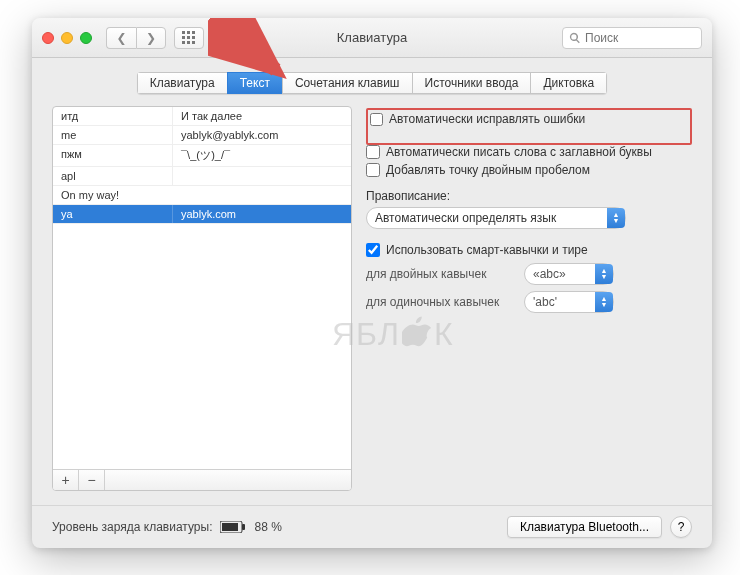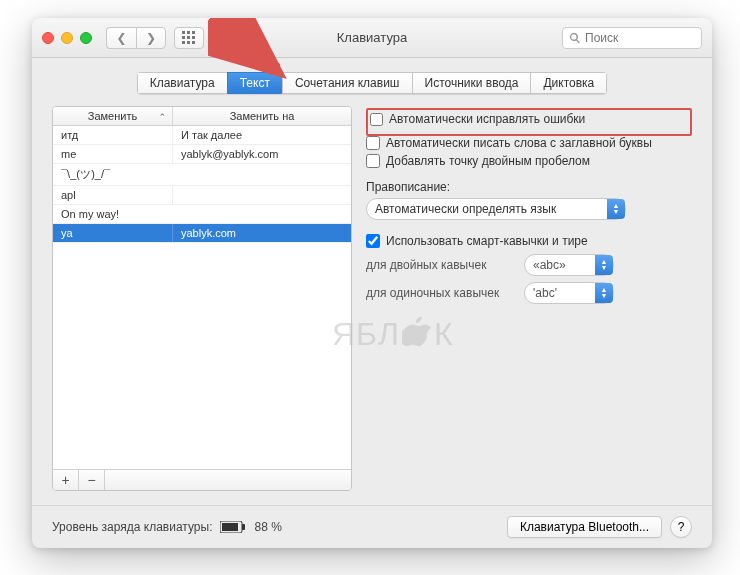--- a/index.html
+++ b/index.html
@@ -48,21 +48,21 @@
 .row.selected { background: #2f7ed8; color: #fff; }
 .td1 { width: 120px; padding: 3px 8px; border-right: 1px solid #eee; }
 .row.selected .td1 { border-right-color: rgba(255,255,255,.2); }
 .td2 { flex: 1; padding: 3px 8px; }
 .tfoot { display: flex; border-top: 1px solid #d0d0d0; background: linear-gradient(#fdfdfd,#f0f0f0); }
 .tfoot button { width: 26px; height: 20px; border: none; border-right: 1px solid #d0d0d0; background: transparent; font-size: 14px; color: #555; cursor: pointer; }
 
 .right { flex: 1; font-size: 12px; color: #333; padding-top: 2px; }
 .chk { display: flex; align-items: center; gap: 6px; margin-bottom: 4px; }
 .chk input { width: 14px; height: 14px; }
-.highlight { border: 2px solid #d9534f; border-radius: 2px; padding: 2px 4px 8px 2px; display: flex; align-items: center; gap: 6px; }
+.highlight { border: 2px solid #d9534f; border-radius: 2px; padding: 2px 4px 17px 2px; display: flex; align-items: center; gap: 6px; }
 .seclabel { margin: 12px 0 4px; }
 .sel { width: 260px; height: 22px; background: #fff; border: 1px solid #c8c8c8; border-radius: 11px; display: flex; align-items: center; justify-content: space-between; padding: 0 0 0 8px; font-size: 12px; cursor: pointer; }
 .sel .endcap { width: 18px; align-self: stretch; background: linear-gradient(#5aa3f0,#2f7ed8); border-radius: 0 4px 4px 0; display: flex; flex-direction: column; align-items: center; justify-content: center; color: #fff; font-size: 7px; line-height: 6px; }
 .quoterow { display: flex; align-items: center; gap: 8px; margin-top: 6px; font-size: 12px; color: #555; }
 .quoterow .sel { width: 90px; }
 
 
 .watermark { position: absolute; left: 300px; top: 210px; font-size: 32px; color: #bdbdbd; opacity: .5; letter-spacing: 1px; pointer-events: none; font-weight: 300; display: flex; align-items: flex-start; }
 .watermark svg { width: 30px; height: 36px; margin: 0 2px; }
 
@@ -135,34 +135,31 @@
     <div class="watermark">
       <span>ЯБЛ</span>
       <svg viewBox="0 0 24 28">
           <path fill="#bdbdbd" d="M16 0c.2 2-.6 3.6-1.6 4.7-1 1.1-2.6 2-4.2 1.8-.2-1.9.7-3.5 1.7-4.6C13 .8 14.7 0 16 0zm5.6 20.5c-.8 1.8-1.2 2.6-2.3 4.2-1.5 2.2-3.6 5-6.2 5-2.3 0-2.9-1.5-6-1.5s-3.8 1.5-6 1.5c-2.6 0-4.6-2.5-6.1-4.7C-8.6 19 .1 8 7 8c2.3 0 3.7 1.6 6 1.6 2.2 0 3.5-1.6 6-1.6 2.3 0 4.7 1.3 6.4 3.4-5.6 3.1-4.7 11.1-3.8 9.1z" transform="translate(3 0) scale(.8)"></path>
         </svg>
       <span>К</span>
     </div>
 
     <div class="left">
       <div class="table">
-        <div class="thead">
-          <div class="th th1"><span>Заменить</span><span class="sortcaret">⌃</span></div>
-          <div class="th th2">Заменить на</div>
-        </div>
         <div class="tbody">
           <div class="row">
               <div class="td1">итд</div>
               <div class="td2">И так далее</div>
             </div>
           <div class="row">
               <div class="td1">me</div>
               <div class="td2">yablyk@yablyk.com</div>
             </div>
           <div class="row">
+              <div class="td1">пжм</div>
               <div class="td2">¯\_(ツ)_/¯</div>
             </div>
           <div class="row">
               <div class="td1">apl</div>
               <div class="td2"><span></span></div>
             </div>
           <div class="row">
               <div class="td2">On my way!</div>
             </div>
           <div class="row selected">

